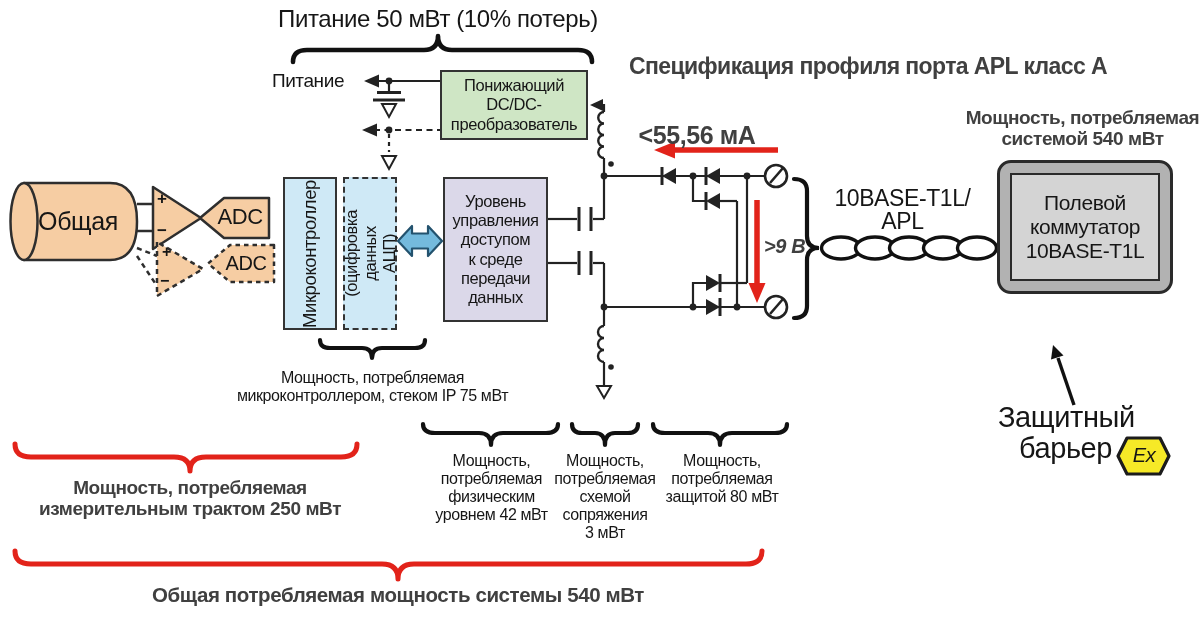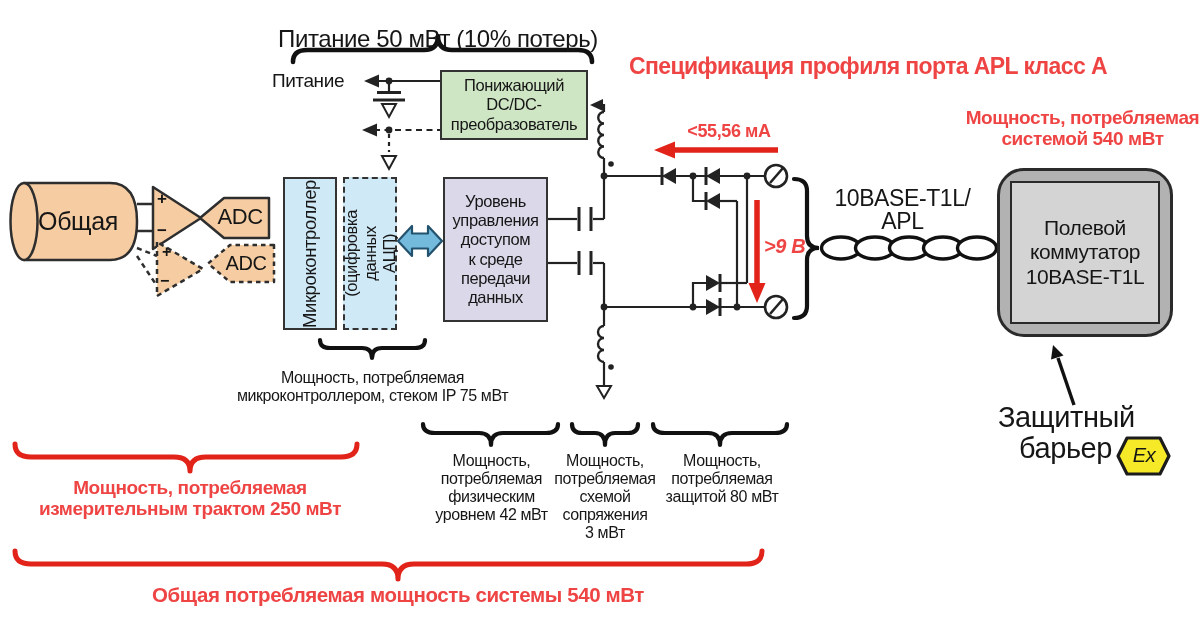--- a/index.html
+++ b/index.html
@@ -3,21 +3,21 @@
 <meta charset="utf-8">
 <style>
   html,body{margin:0;padding:0;background:#fff;}
   #stage{position:relative;width:1200px;height:628px;background:#ffffff;overflow:hidden;
          font-family:"Liberation Sans",sans-serif;color:#161616;}
   #wires{position:absolute;left:0;top:0;}
   .t{position:absolute;letter-spacing:-0.4px;line-height:1.12;}
   .c{text-align:center;}
   .r{text-align:center;}
   .pre{white-space:pre-line;}
-  .red{color:#ef4444;font-weight:bold;}
+  .red{color:#404040;font-weight:bold;}
   .blk{position:absolute;box-sizing:border-box;display:flex;align-items:center;justify-content:center;}
   .vtext{transform:rotate(-90deg);white-space:pre-line;text-align:center;letter-spacing:-0.4px;}
   .b-dcdc{background:#cfe6c5;border:2.2px solid #333;}
   .b-blue{background:#cfe9f6;border:2.2px solid #333;}
   .b-blue-d{background:#cfe9f6;border:2.2px dashed #333;}
   .b-mac{background:#dbd8e9;border:2.2px solid #333;}
   .b-sw{background:#b2b2b2;border:3.5px solid #2a2a2a;border-radius:14px;}
   .b-swin{position:absolute;left:10px;top:10px;right:10px;bottom:10px;background:#d4d4d4;
           border:2.5px solid #2a2a2a;display:flex;align-items:center;justify-content:center;}
 </style>
@@ -181,42 +181,42 @@
 
 <div class="blk b-mac" style="left:443px;top:177px;width:105px;height:145px;">
   <div class="pre c" style="font-size:16.5px;line-height:1.17;letter-spacing:-0.4px;">Уровень
 управления
 доступом
 к среде
 передачи
 данных</div>
 </div>
 
-<div class="blk b-sw" style="left:997px;top:168px;width:176px;height:169px;border-radius:27px;">
+<div class="blk b-sw" style="left:997px;top:160px;width:176px;height:134px;">
   <div class="b-swin">
     <div class="pre c" style="font-size:21px;line-height:1.15;letter-spacing:-0.4px;">Полевой
 коммутатор
 10BASE-T1L</div>
   </div>
 </div>
 
-<div class="t c" style="left:268px;top:6px;width:340px;font-size:24px;margin-top:20px;">Питание 50 мВт (10% потерь)</div>
+<div class="t c" style="left:268px;top:6px;width:340px;font-size:24px;">Питание 50 мВт (10% потерь)</div>
 <div class="t c red" style="left:628px;top:54px;width:480px;font-size:23px;letter-spacing:-0.6px;">Спецификация профиля порта APL класс A</div>
 
 <div class="t r" style="left:258px;top:70px;width:100px;font-size:19px;">Питание</div>
 
 <div class="t c" style="left:30px;top:207px;width:96px;font-size:25px;">Общая</div>
 <div class="t" style="left:157px;top:189px;font-size:17px;font-weight:bold;">+</div>
 <div class="t" style="left:157px;top:221px;font-size:17px;font-weight:bold;">−</div>
 <div class="t" style="left:162px;top:243px;font-size:16px;font-weight:bold;">+</div>
 <div class="t" style="left:160px;top:272px;font-size:16px;font-weight:bold;">−</div>
 <div class="t c" style="left:212px;top:205px;width:56px;font-size:22px;">ADC</div>
 <div class="t c" style="left:218px;top:252px;width:56px;font-size:20px;">ADC</div>
 
-<div class="t c red" style="left:664px;top:121px;width:130px;font-size:18px;">&lt;55,56 мА</div>
+<div class="t c red" style="left:632px;top:121px;width:130px;font-size:25px;">&lt;55,56 мА</div>
 <div class="t red" style="left:764px;top:235px;font-size:20px;font-style:italic;">&gt;9 В</div>
 
 <div class="t c pre" style="left:820px;top:187px;width:165px;font-size:23px;line-height:1.0;">10BASE-T1L/
 APL</div>
 <div class="t c pre red" style="left:960px;top:108px;width:245px;font-size:19px;line-height:1.1;">Мощность, потребляемая
 системой 540 мВт</div>
 
 <div class="t c pre" style="left:220px;top:369px;width:305px;font-size:16px;">Мощность, потребляемая
 микроконтроллером, стеком IP 75 мВт</div>
 <div class="t c pre" style="left:420px;top:452px;width:143px;font-size:16px;">Мощность,

